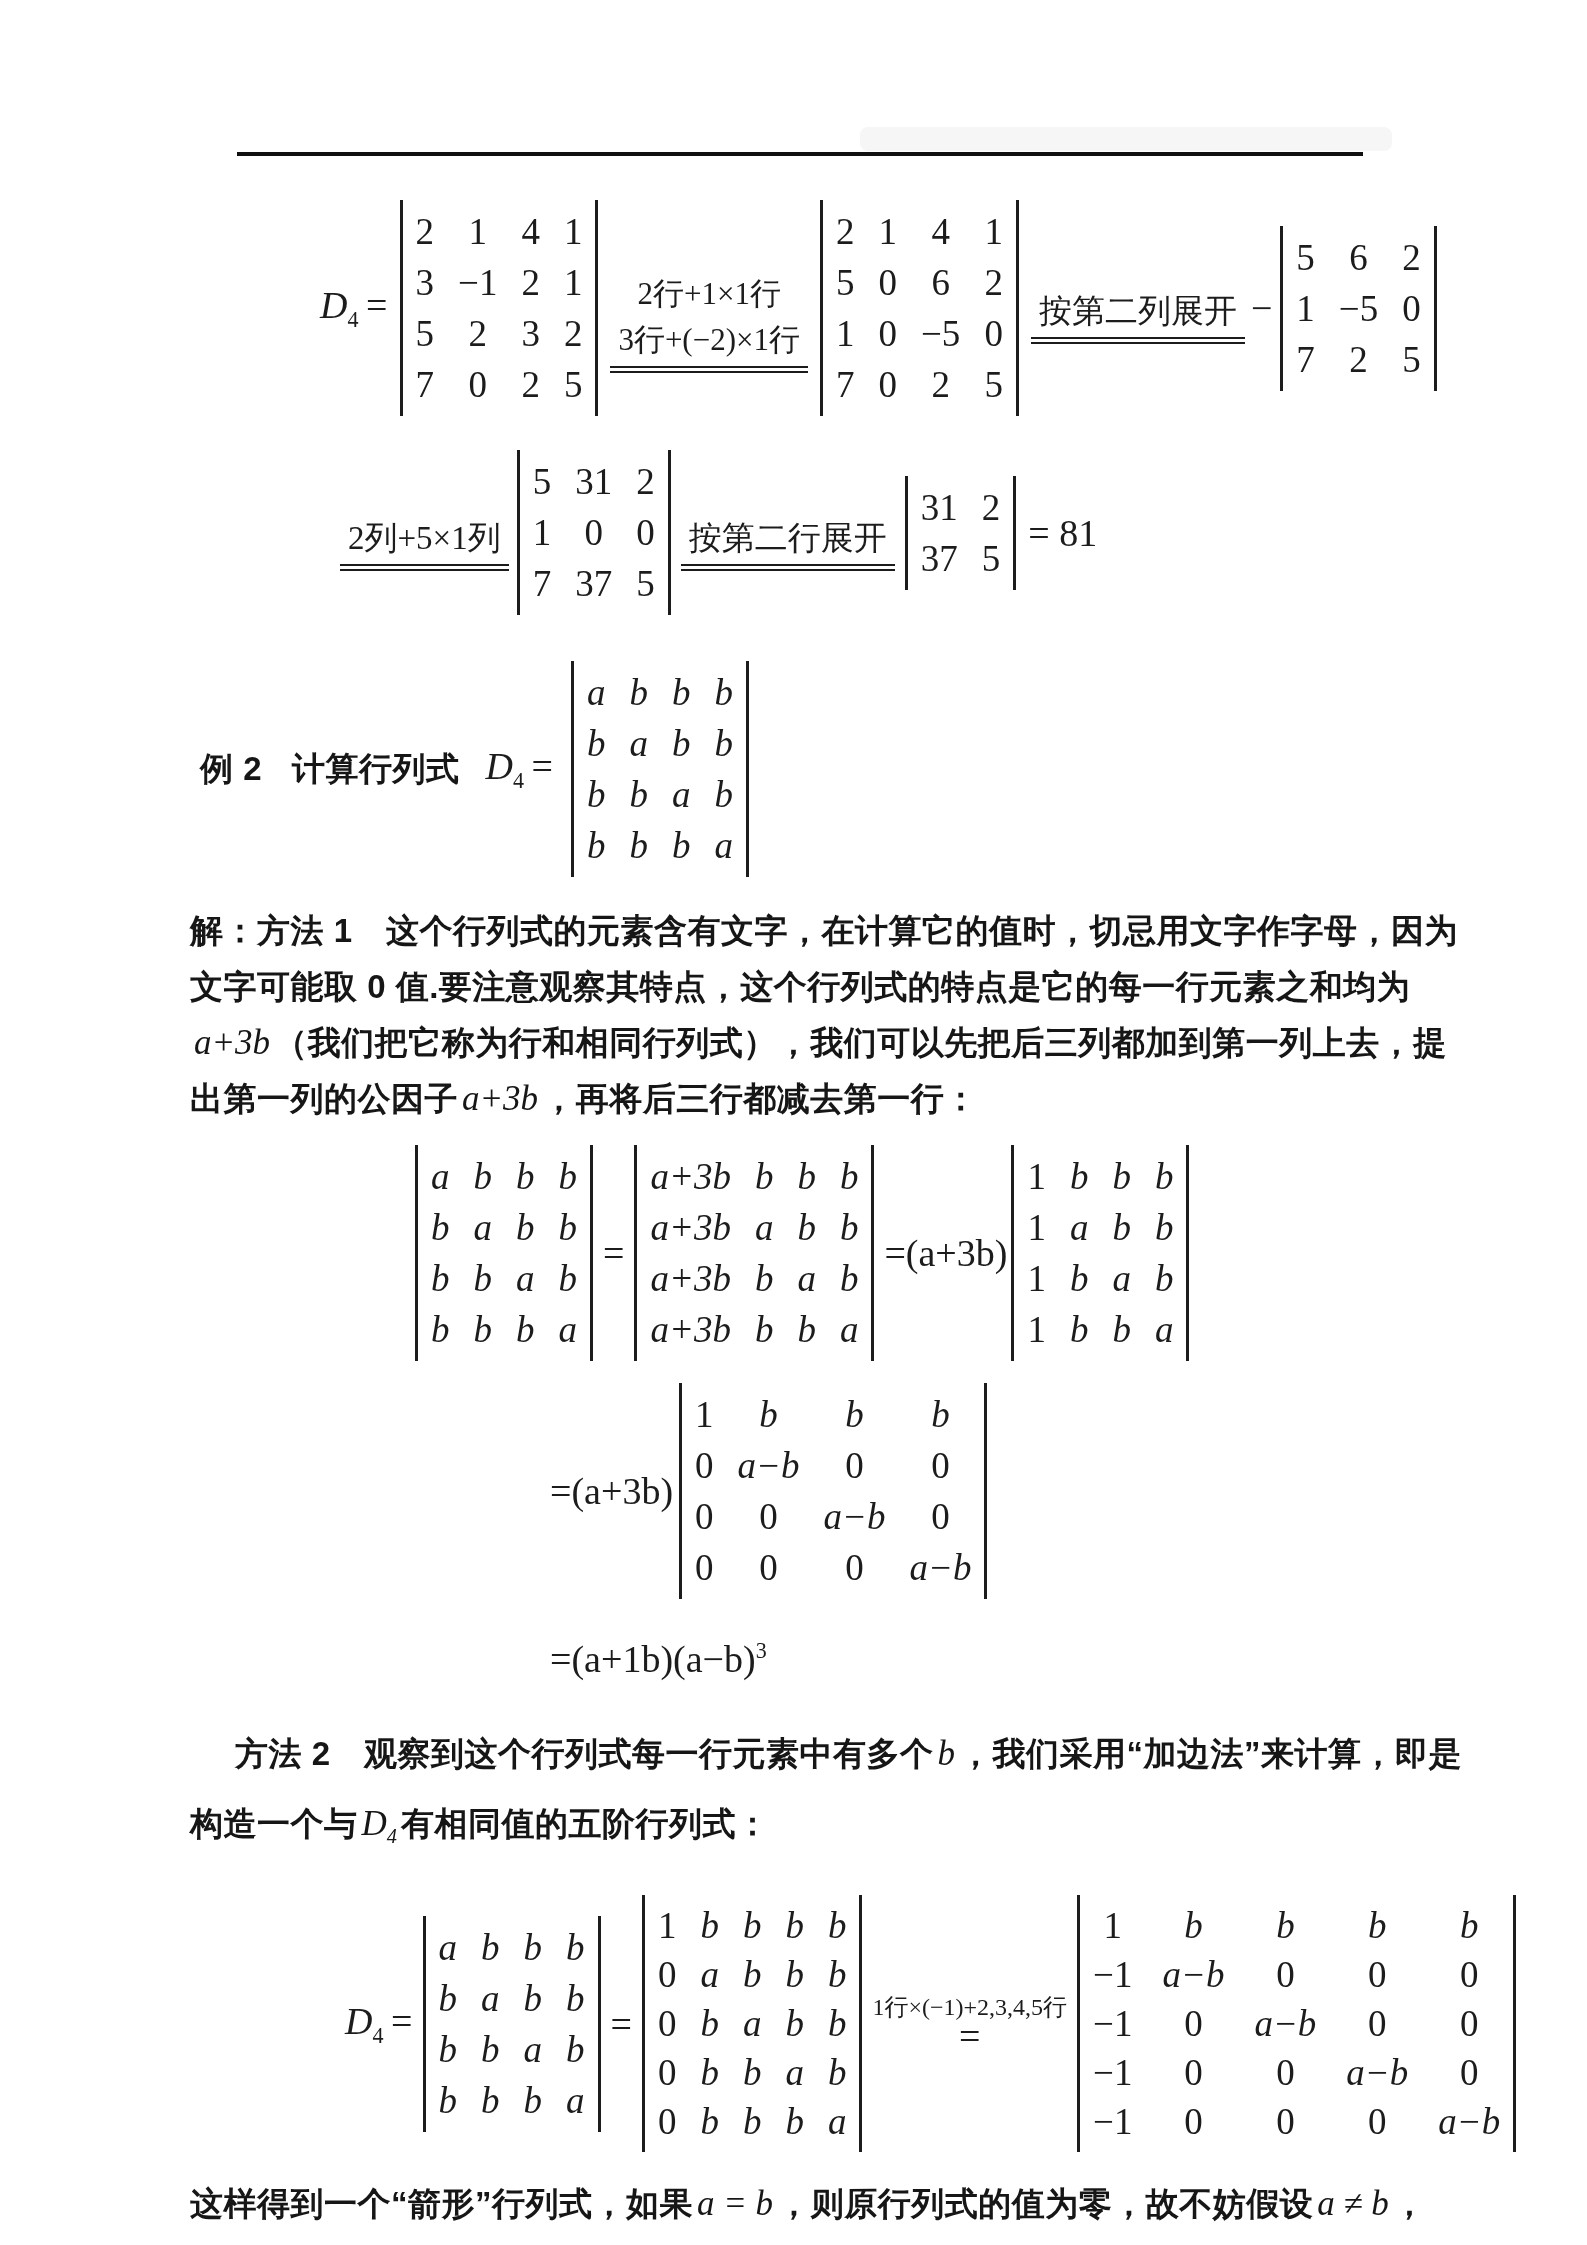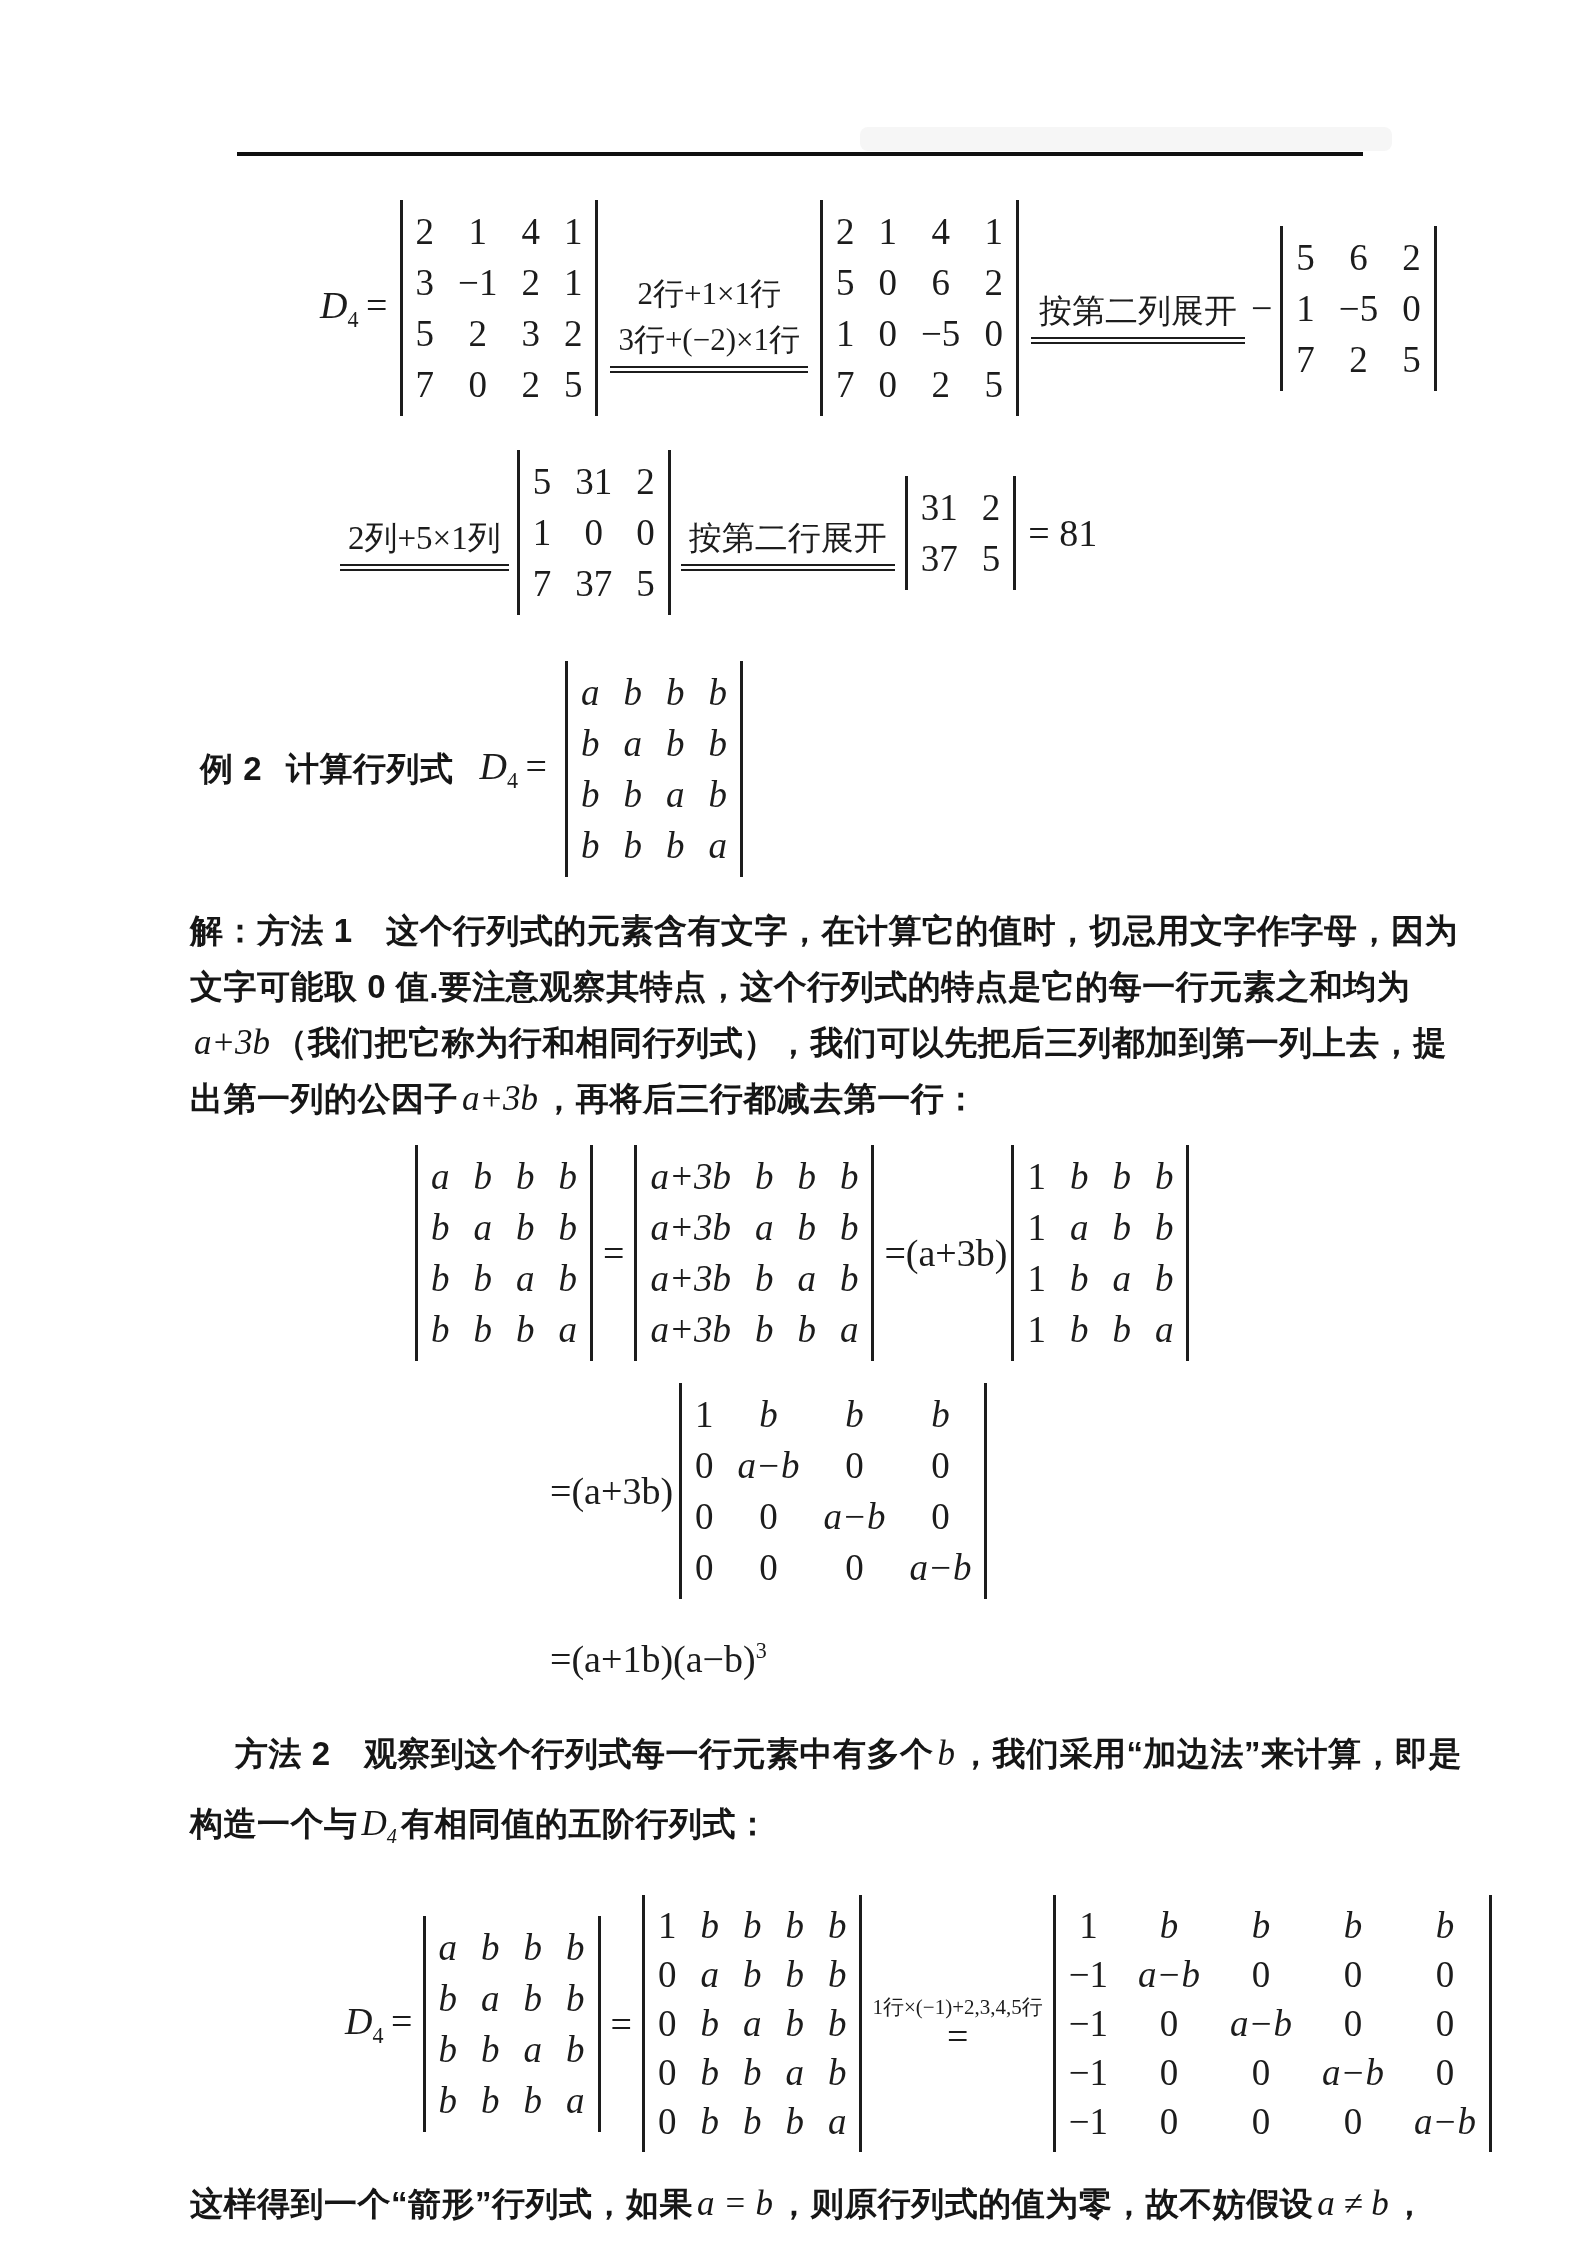--- a/index.html
+++ b/index.html
@@ -55,21 +55,21 @@
   }
   .dunder{border-bottom:7px double #1c1c1c;padding:0 8px 3px 8px;}
   .opstack{display:inline-flex;flex-direction:column;align-items:center;transform:translateY(14px);}
   .expandbox{display:inline-flex;}
   .expandbox .opline{font-size:33px;}
   .minus{font-size:38px;margin-left:2px;}
 
   .annstack{display:inline-flex;flex-direction:column;align-items:center;gap:0;}
   .annstack .ann{
     font-family:"Liberation Serif","DejaVu Serif",serif;
-    font-size:21px;line-height:24px;color:#1c1c1c;
+    font-size:24px;line-height:24px;color:#1c1c1c;
   }
   .annstack .mathv{line-height:34px;}
 
   
   .para{margin:0;}
   .para p{
     margin:0;
     font-family:"Liberation Sans","DejaVu Sans",sans-serif;
     font-weight:600;
     font-size:33px;line-height:56px;
@@ -175,21 +175,21 @@
       <span class="det" style="margin-left: -2px; grid-template-columns: repeat(2, auto);">
           <span class="cell">31</span>
           <span class="cell">2</span>
           <span class="cell">37</span>
           <span class="cell">5</span>
         </span>
       <span class="mathv">= 81</span>
     </div>
 
     <div class="eqrow" style="margin-left:10px;margin-top:46px;gap:18px;">
-      <span class="para" style="display:inline-flex;gap:24px;">
+      <span class="para" style="display:inline-flex;gap:30px;">
         <p style="line-height:40px;"><span>例 2</span></p>
         <p style="line-height:40px;"><span>计算行列式</span></p>
       </span>
       <span class="mathv" style="margin-left:8px;"><i>D</i><sub>4</sub> <span>=</span></span>
       <span class="det" style="grid-template-columns: repeat(4, auto);">
           <span class="cell var">a</span>
           <span class="cell var">b</span>
           <span class="cell var">b</span>
           <span class="cell var">b</span>
           <span class="cell var">b</span>

